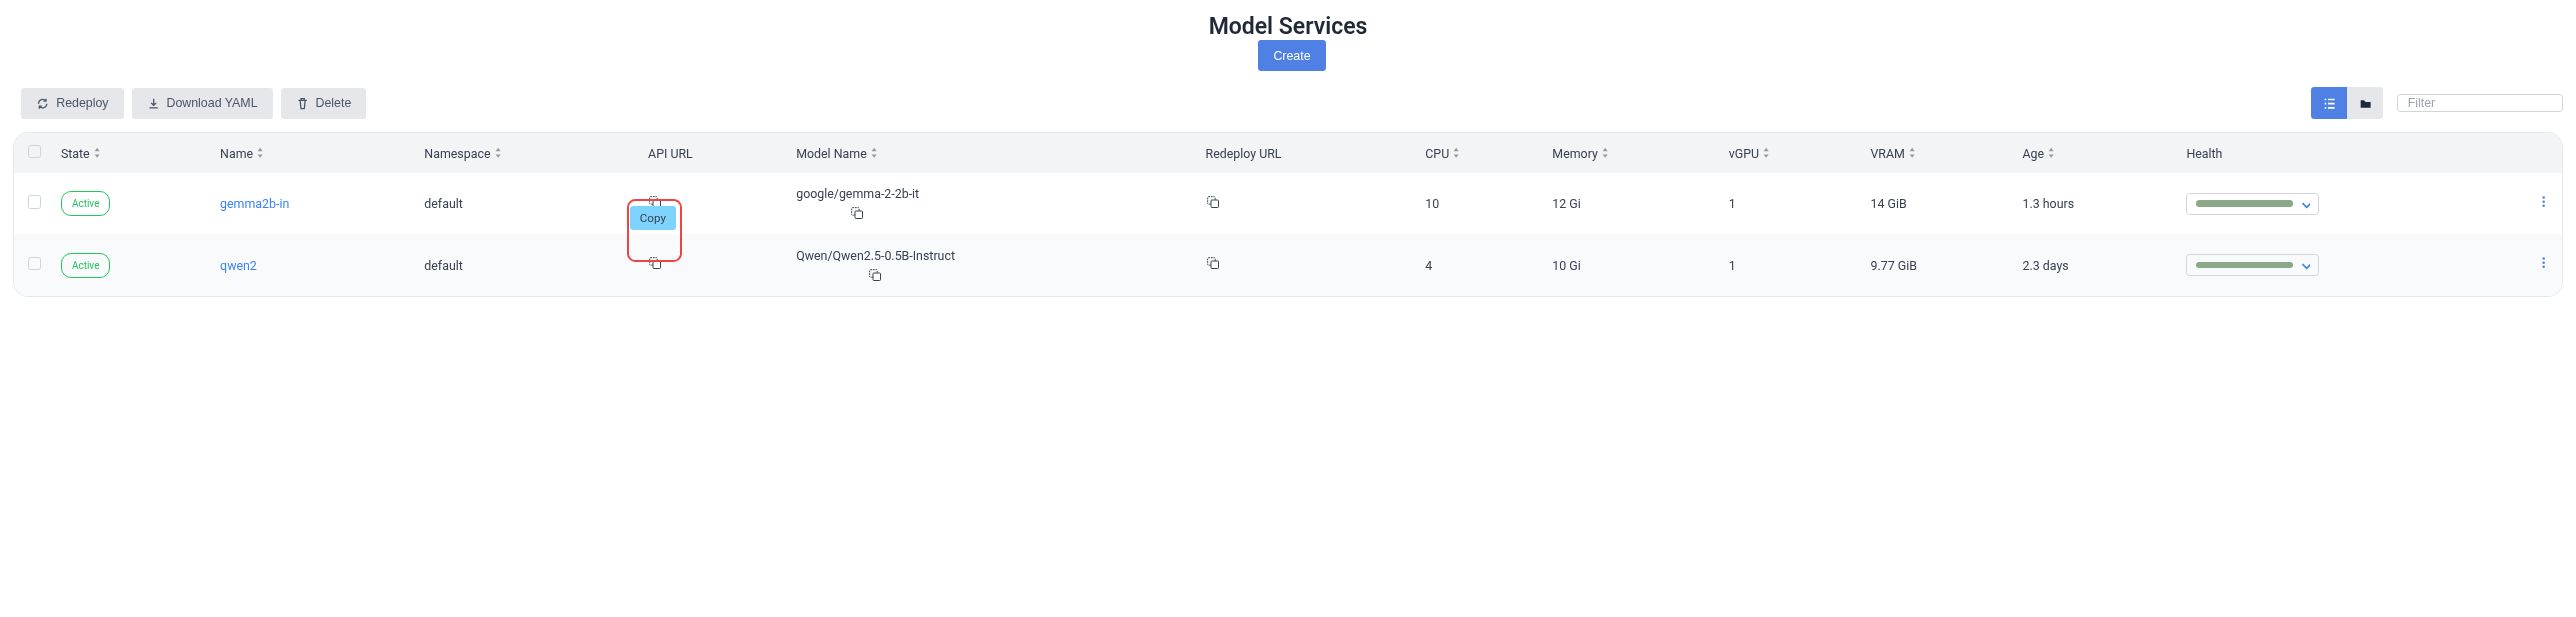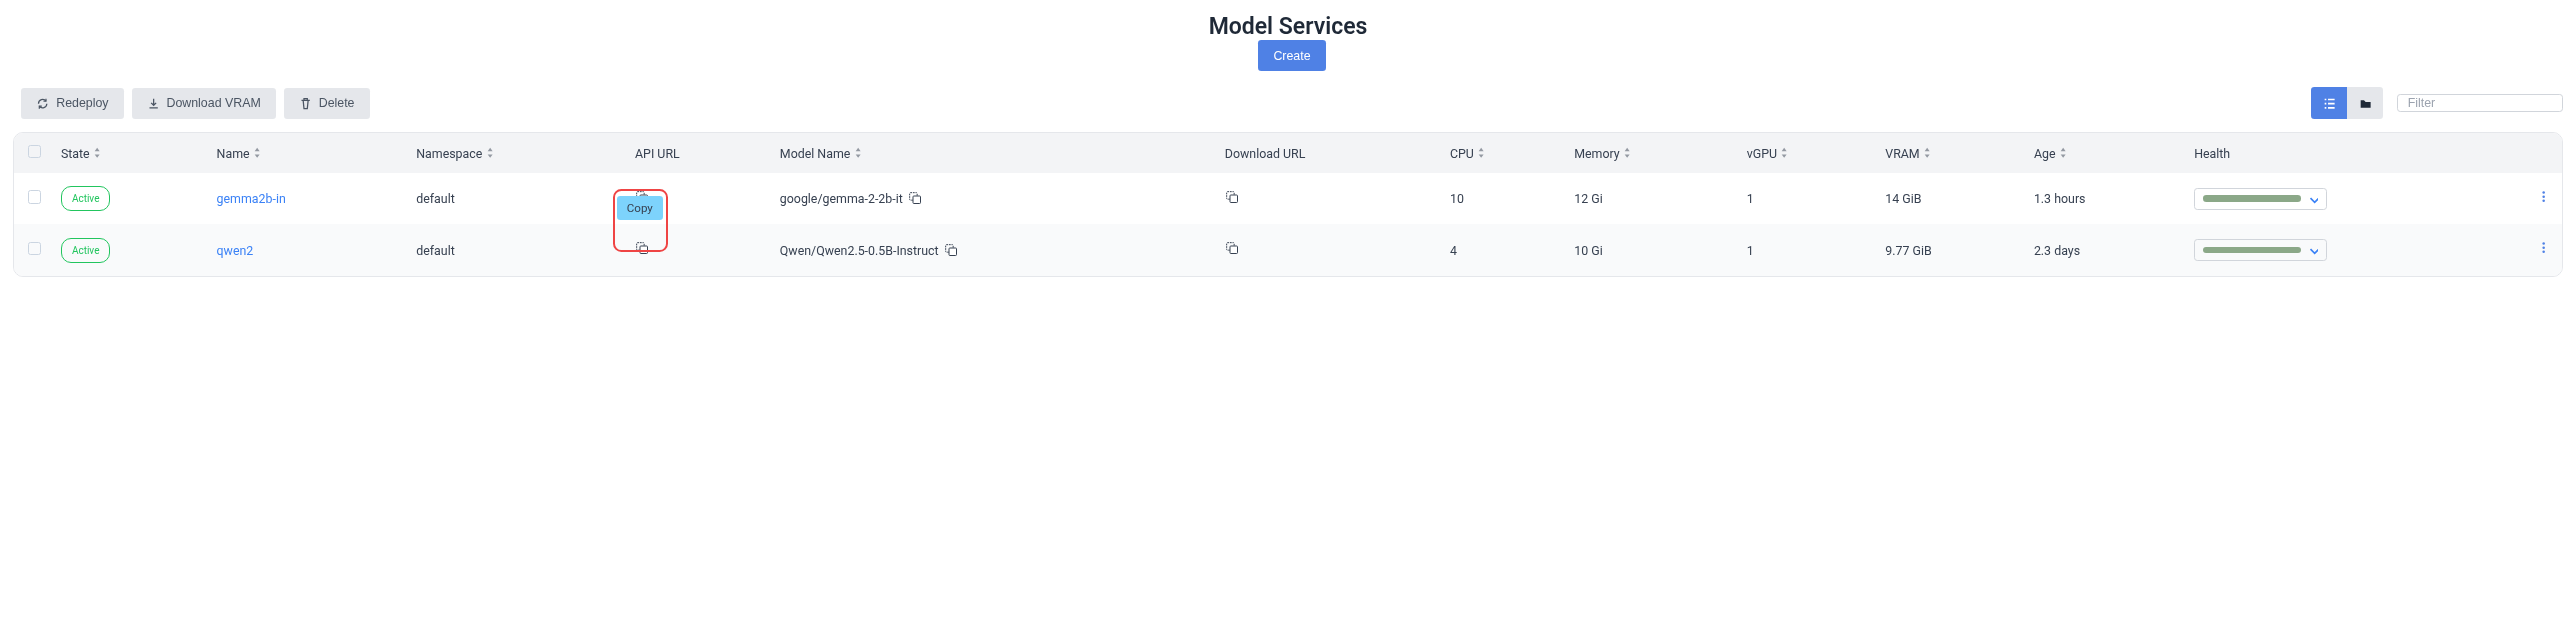--- a/index.html
+++ b/index.html
@@ -11,33 +11,33 @@
 .btn-secondary { background: #e5e7eb; color: #4b5563; }
 .toolbar-row { display: flex; justify-content: space-between; align-items: center; margin-bottom: 13.3px; }
 .toolbar-left { display: flex; gap: 0; }
 .toolbar-right { display: flex; gap: 13.3px; align-items: center; }
 .view-toggle { display: flex; border-radius: 3.3px; overflow: hidden; }
 .view-btn { width: 36px; height: 31.5px; display: flex; align-items: center; justify-content: center; border: none; cursor: pointer; }
 .view-btn.active { background: #4f81e5; color: #fff; }
 .view-btn.inactive { background: #e5e7eb; color: #1f2937; }
 .filter-input { width: 166px; padding: 1px 10px; border: 0.8px solid #d1d5db; border-radius: 3.3px; font-size: 12.4px; color: #6b7280; }
 .filter-input::placeholder { color: #9ca3af; }
-.table-wrap { border: 0.8px solid #e5e7eb; border-radius: 10px; overflow: hidden; }
+.table-wrap { border: 0.8px solid #e5e7eb; border-radius: 15px; overflow: hidden; }
 table { width: 100%; border-collapse: collapse; }
 thead { background: #f3f4f6; }
 th { text-align: left; padding: 11.6px 10px; font-size: 12.4px; font-weight: 400; color: #374151; white-space: nowrap; }
 th .sort { display: inline-flex; align-items: center; gap: 3.3px; }
 .sort-icon { width: 8.3px; height: 11.6px; opacity: 0.5; }
 td { padding: 13.3px 10px; font-size: 12.4px; color: #374151; vertical-align: middle; }
 tbody tr:nth-child(even) { background: #f9fafb; }
 .checkbox { width: 13.3px; height: 13.3px; border: 1.2px solid #cbd5e1; border-radius: 2.5px; cursor: pointer; display: inline-block; }
 .badge-active { display: inline-block; padding: 6px 10px; border: 1.2px solid #22c55e; color: #22c55e; border-radius: 10px; font-size: 10px; }
 .link { color: #3b82f6; cursor: pointer; }
 .copy-icon { width: 15px; height: 15px; cursor: pointer; display: inline-block; }
-.model-cell { display: inline-flex; align-items: center; gap: 5px; }
+.model-cell { display: inline-flex; align-items: center; gap: 5px; flex-direction: column; }
 .health-bar-wrap { display: flex; align-items: center; gap: 6.6px; border: 0.8px solid #d1d5db; border-radius: 3.3px; padding: 5px 8.3px; width: 133px; }
 .health-bar { flex: 1; height: 6.6px; background: #8ba888; border-radius: 3.3px; }
 .chevron-down { width: 10px; height: 10px; color: #3b82f6; }
 .actions-dots { width: 15px; height: 15px; cursor: pointer; color: #4f81e5; }
 .icon-svg { display: inline-block; vertical-align: middle; }
 .api-cell { position: relative; }
 .highlight-box { position: absolute; border: 2.5px solid #ef4444; border-radius: 8.3px; pointer-events: none; }
 .tooltip { position: absolute; background: #7dd3fc; color: #374151; padding: 5px 10px; border-radius: 3.3px; font-size: 11.6px; top: -28px; left: -8.3px; white-space: nowrap; }
 th:first-child, td:first-child { padding-left: 13.3px; width: 30px; }
 td:last-child, th:last-child { width: 33px; text-align: center; }
@@ -91,21 +91,21 @@
     <button class="btn btn-secondary">
       <svg class="icon-svg" width="13.3" height="13.3" viewBox="0 0 16 16">
           <use href="#i-refresh"></use>
         </svg>
       <span>Redeploy</span>
     </button>
     <button class="btn btn-secondary">
       <svg class="icon-svg" width="13.3" height="13.3" viewBox="0 0 16 16">
           <use href="#i-download"></use>
         </svg>
-      <span>Download VRAM</span>
+      <span>Download YAML</span>
     </button>
     <button class="btn btn-secondary">
       <svg class="icon-svg" width="13.3" height="13.3" viewBox="0 0 16 16">
           <use href="#i-trash"></use>
         </svg>
       <span>Delete</span>
     </button>
   </div>
   <div class="toolbar-right">
     <div class="view-toggle">
@@ -147,21 +147,21 @@
                 <use href="#i-sort"></use>
               </svg>
             </span></th>
   <th><span>API URL</span></th>
   <th><span class="sort">
               <span>Model Name</span>
               <svg class="sort-icon" viewBox="0 0 10 14" width="8.3" height="11.6">
                 <use href="#i-sort"></use>
               </svg>
             </span></th>
-  <th><span>Download URL</span></th>
+  <th><span>Redeploy URL</span></th>
   <th><span class="sort">
               <span>CPU</span>
               <svg class="sort-icon" viewBox="0 0 10 14" width="8.3" height="11.6">
                 <use href="#i-sort"></use>
               </svg>
             </span></th>
   <th><span class="sort">
               <span>Memory</span>
               <svg class="sort-icon" viewBox="0 0 10 14" width="8.3" height="11.6">
                 <use href="#i-sort"></use>

